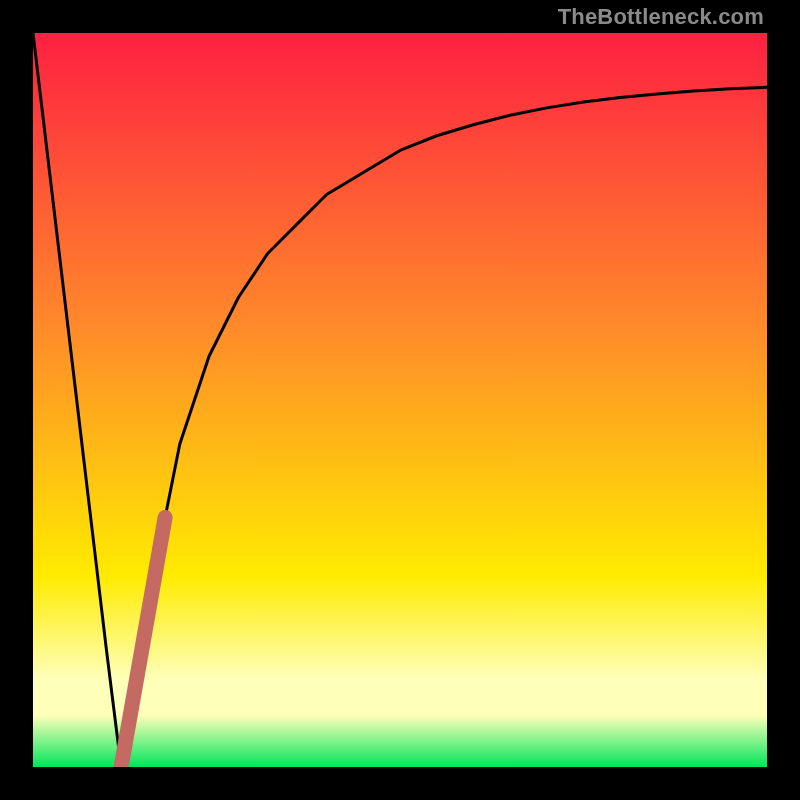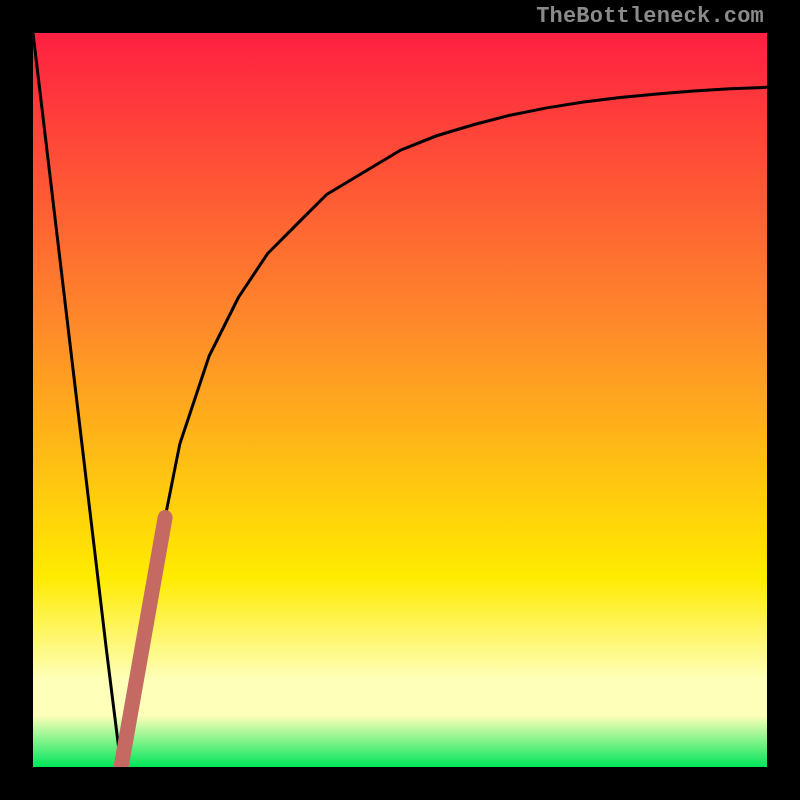--- a/index.html
+++ b/index.html
@@ -31,21 +31,21 @@
   .curve-svg {
     position: absolute;
     inset: 0;
     width: 734px;
     height: 734px;
   }
   .watermark {
     position: absolute;
     top: 4px;
     right: 36px;
-    font-family: Liberation Mono, monospace;
+    font-family: Liberation Sans, sans-serif;
     font-size: 22px;
     font-weight: 600;
     color: #8a8a8a;
     letter-spacing: 0.2px;
     user-select: none;
   }
 </style>
 </head>
 <body>
 

